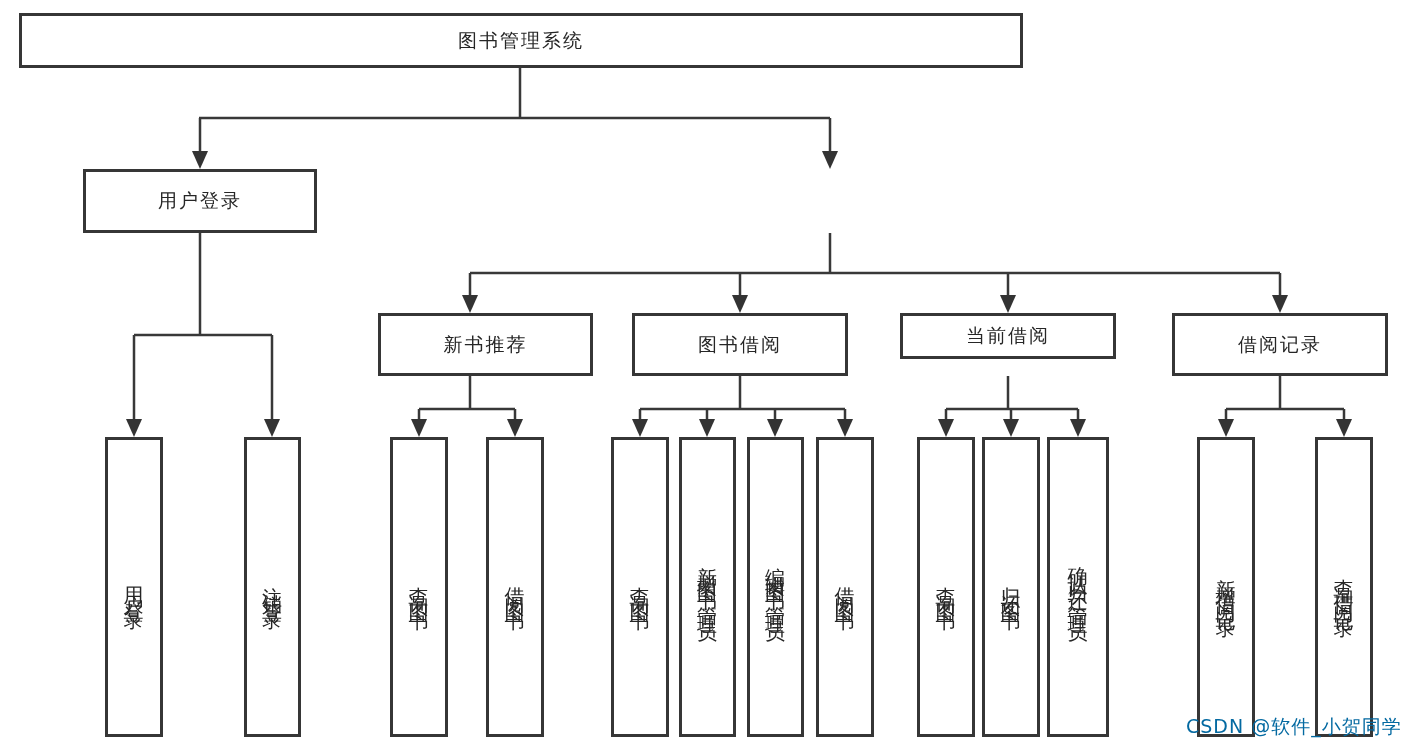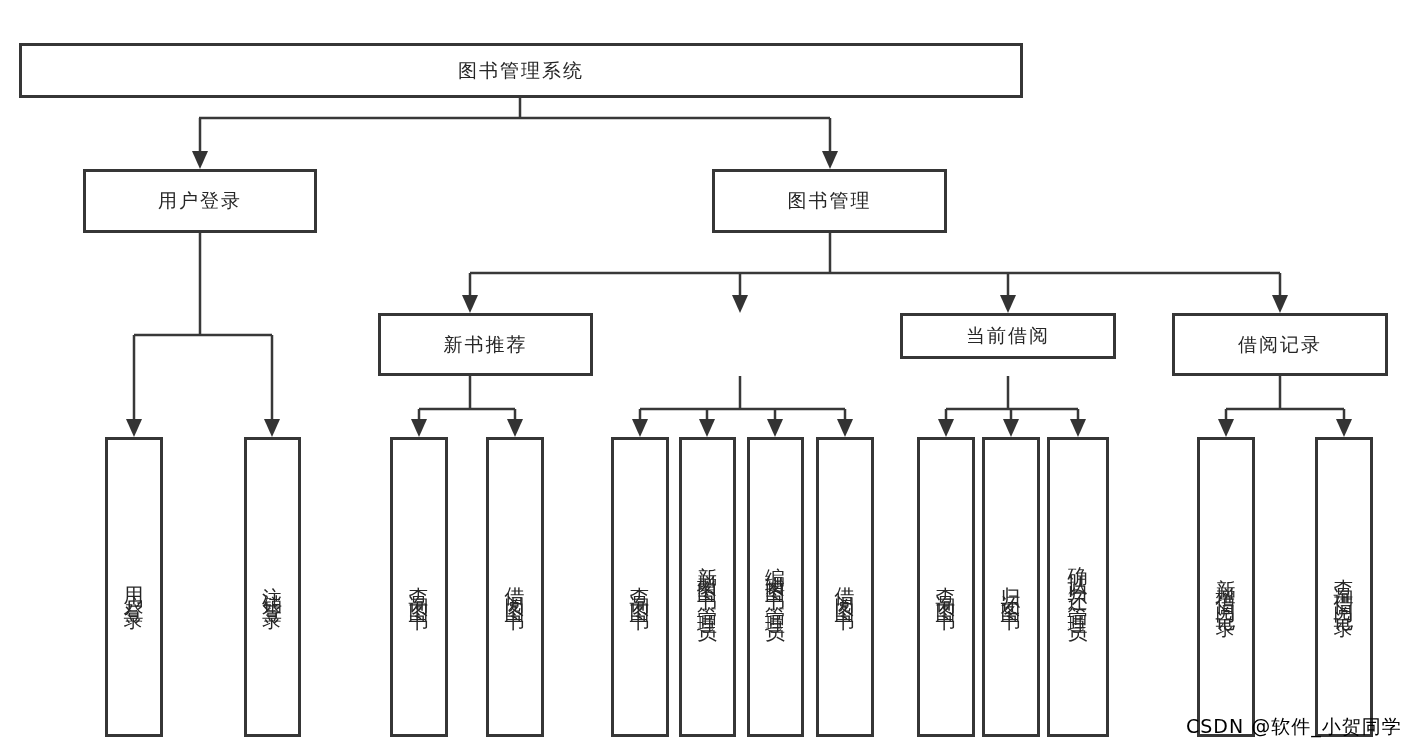--- a/index.html
+++ b/index.html
@@ -24,21 +24,21 @@
     box-sizing:border-box;
     border:3px solid #363636;
     background:#ffffff;
     top:437px;height:300px;
     display:flex;align-items:center;justify-content:center;
     writing-mode:vertical-rl;
     text-orientation:mixed;
     font-size:20px;letter-spacing:8px;color:#262626;
     line-height:1;
   }
-  .root{left:19px;top:13px;width:1004px;height:55px;margin-top:30px;}
+  .root{left:19px;top:13px;width:1004px;height:55px;}
   .n-user-login{left:83px;top:169px;width:234px;height:64px;}
   .n-book-mgmt{left:712px;top:169px;width:235px;height:64px;}
   .n-recommend{left:378px;top:313px;width:215px;height:63px;}
   .n-borrow{left:632px;top:313px;width:216px;height:63px;}
   .n-current{left:900px;top:313px;width:216px;height:46px;}
   .n-records{left:1172px;top:313px;width:216px;height:63px;}
   .leaf0{left:105px;width:58px;}
   .leaf1{left:244px;width:57px;}
   .leaf2{left:390px;width:58px;}
   .leaf3{left:486px;width:58px;}
@@ -46,21 +46,21 @@
   .leaf5{left:679px;width:57px;}
   .leaf6{left:747px;width:57px;}
   .leaf7{left:816px;width:58px;}
   .leaf8{left:917px;width:58px;}
   .leaf9{left:982px;width:58px;}
   .leaf10{left:1047px;width:62px;}
   .leaf11{left:1197px;width:58px;}
   .leaf12{left:1315px;width:58px;}
   .watermark{
     position:absolute;left:1186px;top:714px;
-    font-size:19px;color:#000000;letter-spacing:1px;
+    font-size:19px;color:#0369a1;letter-spacing:1px;
     white-space:nowrap;
   }
 </style>
 </head>
 <body>
 
 <div class="canvas">
 
   <svg class="connectors" width="1405" height="747" viewBox="0 0 1405 747">
     <g stroke="#383838" stroke-width="2.5" fill="none">
@@ -98,23 +98,23 @@
       <polygon points="1003,419 1019,419 1011,437"></polygon>
       <polygon points="1070,419 1086,419 1078,437"></polygon>
       <polygon points="1218,419 1234,419 1226,437"></polygon>
       <polygon points="1336,419 1352,419 1344,437"></polygon>
     </g>
   </svg>
 
   <div class="hnode root">图书管理系统</div>
 
   <div class="hnode n-user-login">用户登录</div>
-  <div class="hnode n-book-mgmt">图书管理</div>
 
   <div class="hnode n-recommend">新书推荐</div>
+  <div class="hnode n-borrow">图书借阅</div>
   <div class="hnode n-current">当前借阅</div>
   <div class="hnode n-records">借阅记录</div>
 
   <div class="vnode leaf0">用户登录</div>
   <div class="vnode leaf1">注销登录</div>
   <div class="vnode leaf2">查询图书</div>
   <div class="vnode leaf3">借阅图书</div>
   <div class="vnode leaf4">查询图书</div>
   <div class="vnode leaf5">新增图书（管理员）</div>
   <div class="vnode leaf6">编辑图书（管理员）</div>

